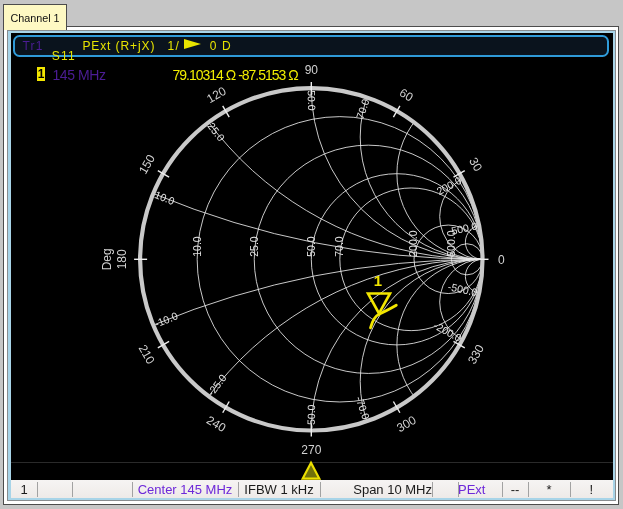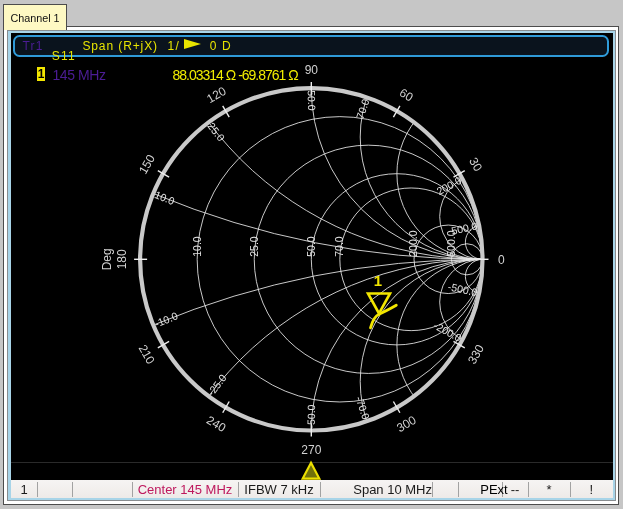--- a/index.html
+++ b/index.html
@@ -6,29 +6,29 @@
 .abs{position:absolute}
 </style></head>
 <body>
 <div class="abs" style="left:3px;top:26px;width:615.5px;height:478.5px;background:#fff;border:1px solid #4c4c4c"></div>
 <div class="abs" style="left:3px;top:4px;width:64px;height:25.5px;background:#fef9c3;border:1px solid #4c4c4c;border-bottom:none;font-size:10.8px;color:#111;line-height:26px;text-align:center">Channel 1</div>
 <div class="abs" style="left:6.8px;top:29.5px;width:609.6px;height:471.8px;background:#a8d4e8;border:1px solid #888c8f"></div>
 <div class="abs" style="left:11.3px;top:33.3px;width:601.3px;height:446.7px;background:#000"></div>
 <div class="abs" style="left:12.6px;top:34.9px;width:596.9px;height:21.9px;background:#0a131d;border:2.2px solid #2f9ad8;border-radius:6.5px"></div>
 <div class="abs" style="left:22.4px;top:39.4px;font-size:12px;letter-spacing:1.2px;color:#4c1d95;white-space:pre">Tr1</div>
 <div class="abs" style="left:51.7px;top:49px;font-size:12px;letter-spacing:1.3px;color:#e8e400;white-space:pre">S11</div>
-<div class="abs" style="left:82.4px;top:39.4px;font-size:12px;letter-spacing:0.9px;color:#e8e400;white-space:pre">Span (R+jX)</div>
+<div class="abs" style="left:82.4px;top:39.4px;font-size:12px;letter-spacing:0.9px;color:#e8e400;white-space:pre">PExt (R+jX)</div>
 <div class="abs" style="left:167.5px;top:39.4px;font-size:12px;letter-spacing:0.0px;color:#e8e400;white-space:pre">1</div>
 <div class="abs" style="left:175.5px;top:39.4px;font-size:12px;letter-spacing:0.0px;color:#e8e400;white-space:pre">/</div>
 <div class="abs" style="left:209.7px;top:39.4px;font-size:12px;letter-spacing:0.0px;color:#e8e400;white-space:pre">0</div>
 <div class="abs" style="left:222.0px;top:39.4px;font-size:12px;letter-spacing:0.0px;color:#e8e400;white-space:pre">D</div>
 <div class="abs" style="left:183.5px;top:38.6px;width:0;height:0;border-left:17.5px solid #e8e400;border-top:5.6px solid transparent;border-bottom:5.6px solid transparent"></div>
 <div class="abs" style="left:37px;top:66.8px;width:8.4px;height:14.2px;background:#f2e600;color:#000;font-size:12px;font-weight:bold;text-align:center;line-height:14px">1</div>
 <div class="abs" style="left:52.4px;top:66.9px;font-size:14px;letter-spacing:-0.4px;color:#4c1d95">145 MHz</div>
-<div class="abs" style="left:172.5px;top:66.9px;font-size:14px;letter-spacing:-1px;color:#f2ee00">88.03314 Ω -69.8761 Ω</div>
+<div class="abs" style="left:172.5px;top:66.9px;font-size:14px;letter-spacing:-1px;color:#f2ee00">79.10314 Ω -87.5153 Ω</div>
 <svg width="623" height="509" viewBox="0 0 623 509" style="position:absolute;left:0;top:0">
 <defs>
       <clipPath id="rim">
         <circle cx="311.3" cy="259.3" r="171.2"></circle>
       </clipPath>
     </defs>
 <g fill="none" stroke="#ececec" stroke-width="0.85">
 <g clip-path="url(#rim)">
 <circle cx="482.50" cy="-596.70" r="856.00"></circle>
 <circle cx="482.50" cy="1115.30" r="856.00"></circle>
@@ -117,19 +117,19 @@
 <div class="abs" style="left:72.0px;top:481.5px;width:1px;height:15.5px;background:#a2a2a2"></div>
 <div class="abs" style="left:132.0px;top:481.5px;width:1px;height:15.5px;background:#a2a2a2"></div>
 <div class="abs" style="left:238.0px;top:481.5px;width:1px;height:15.5px;background:#a2a2a2"></div>
 <div class="abs" style="left:320.0px;top:481.5px;width:1px;height:15.5px;background:#a2a2a2"></div>
 <div class="abs" style="left:432.0px;top:481.5px;width:1px;height:15.5px;background:#a2a2a2"></div>
 <div class="abs" style="left:458.0px;top:481.5px;width:1px;height:15.5px;background:#a2a2a2"></div>
 <div class="abs" style="left:502.0px;top:481.5px;width:1px;height:15.5px;background:#a2a2a2"></div>
 <div class="abs" style="left:528.0px;top:481.5px;width:1px;height:15.5px;background:#a2a2a2"></div>
 <div class="abs" style="left:570.0px;top:481.5px;width:1px;height:15.5px;background:#a2a2a2"></div>
 <div class="abs" style="left:11.3px;top:482.3px;width:25.7px;text-align:center;font-size:13px;color:#1a1a1a">1</div>
-<div class="abs" style="left:132.0px;top:482.3px;width:106.0px;text-align:center;font-size:13px;color:#be185d">Center 145 MHz</div>
-<div class="abs" style="left:238.0px;top:482.3px;width:82.0px;text-align:center;font-size:13px;color:#1a1a1a">IFBW 7 kHz</div>
+<div class="abs" style="left:132.0px;top:482.3px;width:106.0px;text-align:center;font-size:13px;color:#6d28d9">Center 145 MHz</div>
+<div class="abs" style="left:238.0px;top:482.3px;width:82.0px;text-align:center;font-size:13px;color:#1a1a1a">IFBW 1 kHz</div>
 <div class="abs" style="left:320.0px;top:482.3px;width:112.0px;text-align:right;font-size:13px;color:#1a1a1a">Span 10 MHz</div>
-<div class="abs" style="left:472px;top:482.3px;width:44.0px;text-align:center;font-size:13px;color:#000000">PExt</div>
+<div class="abs" style="left:458.0px;top:482.3px;width:44.0px;text-align:left;font-size:13px;color:#6d28d9">PExt</div>
 <div class="abs" style="left:502.0px;top:482.3px;width:26.0px;text-align:center;font-size:13px;color:#1a1a1a">--</div>
 <div class="abs" style="left:528.0px;top:482.3px;width:42.0px;text-align:center;font-size:13px;color:#1a1a1a">*</div>
 <div class="abs" style="left:570.0px;top:482.3px;width:42.6px;text-align:center;font-size:13px;color:#1a1a1a">!</div>
 
 </body></html>

